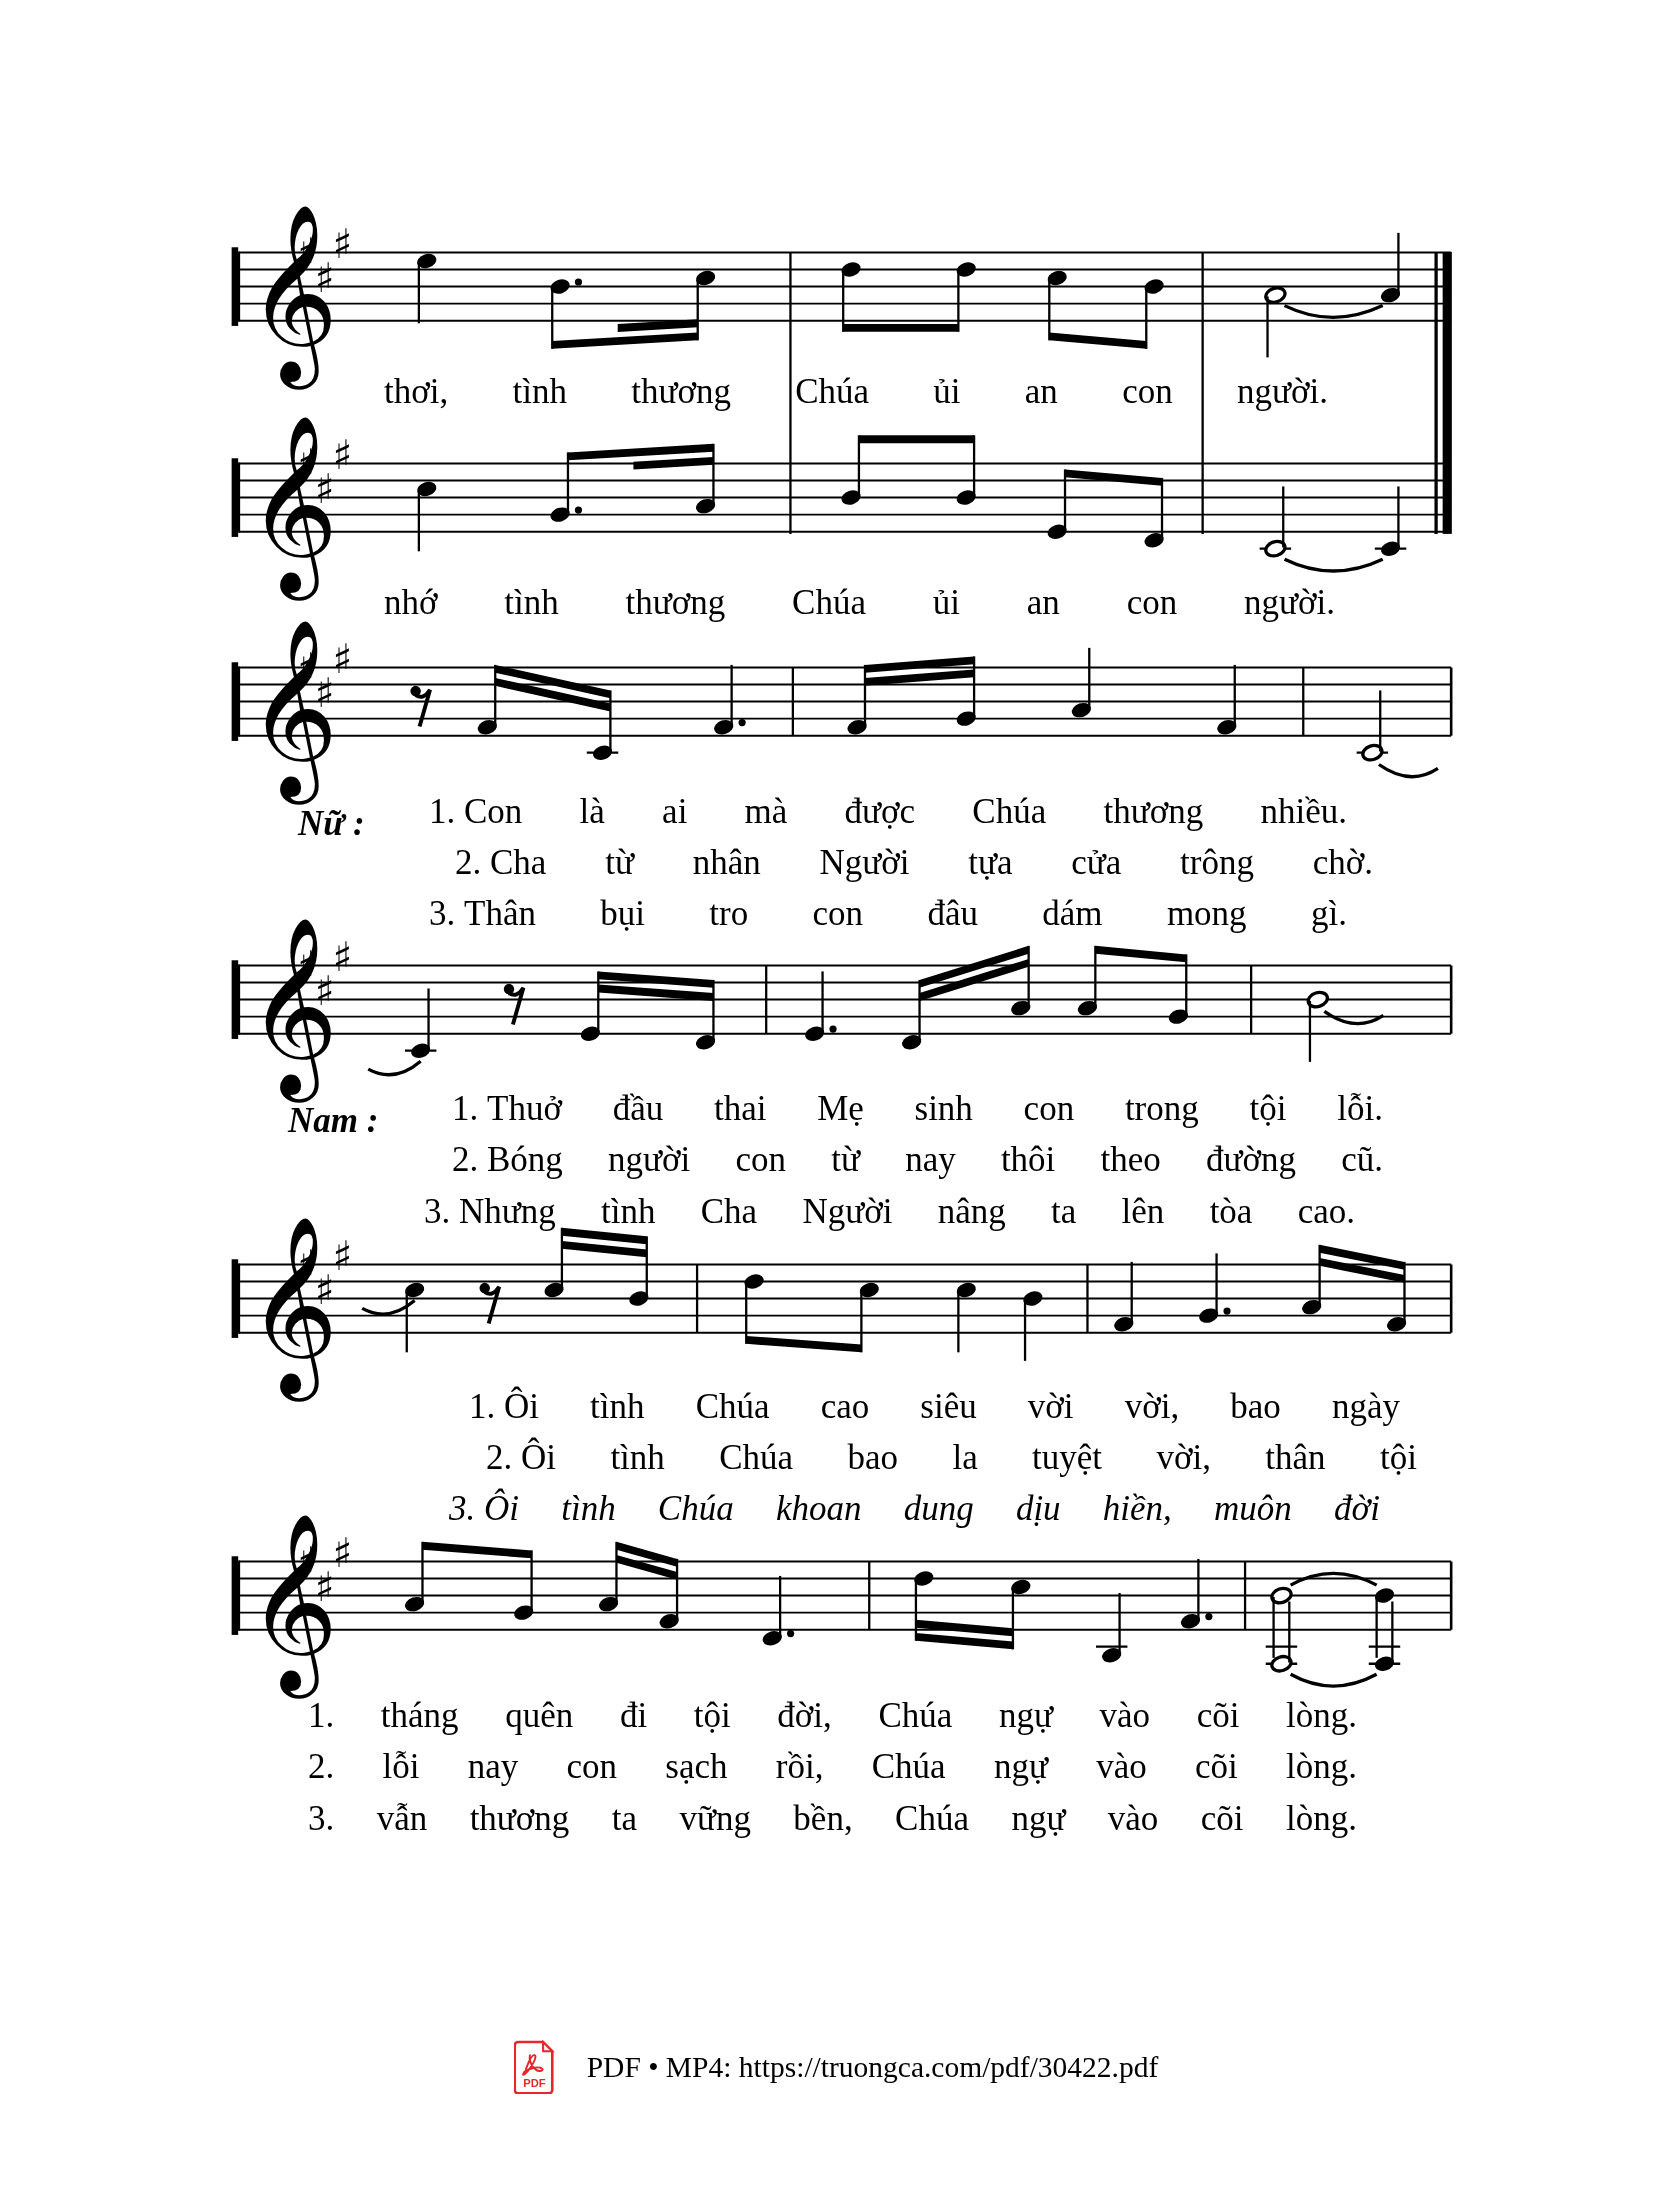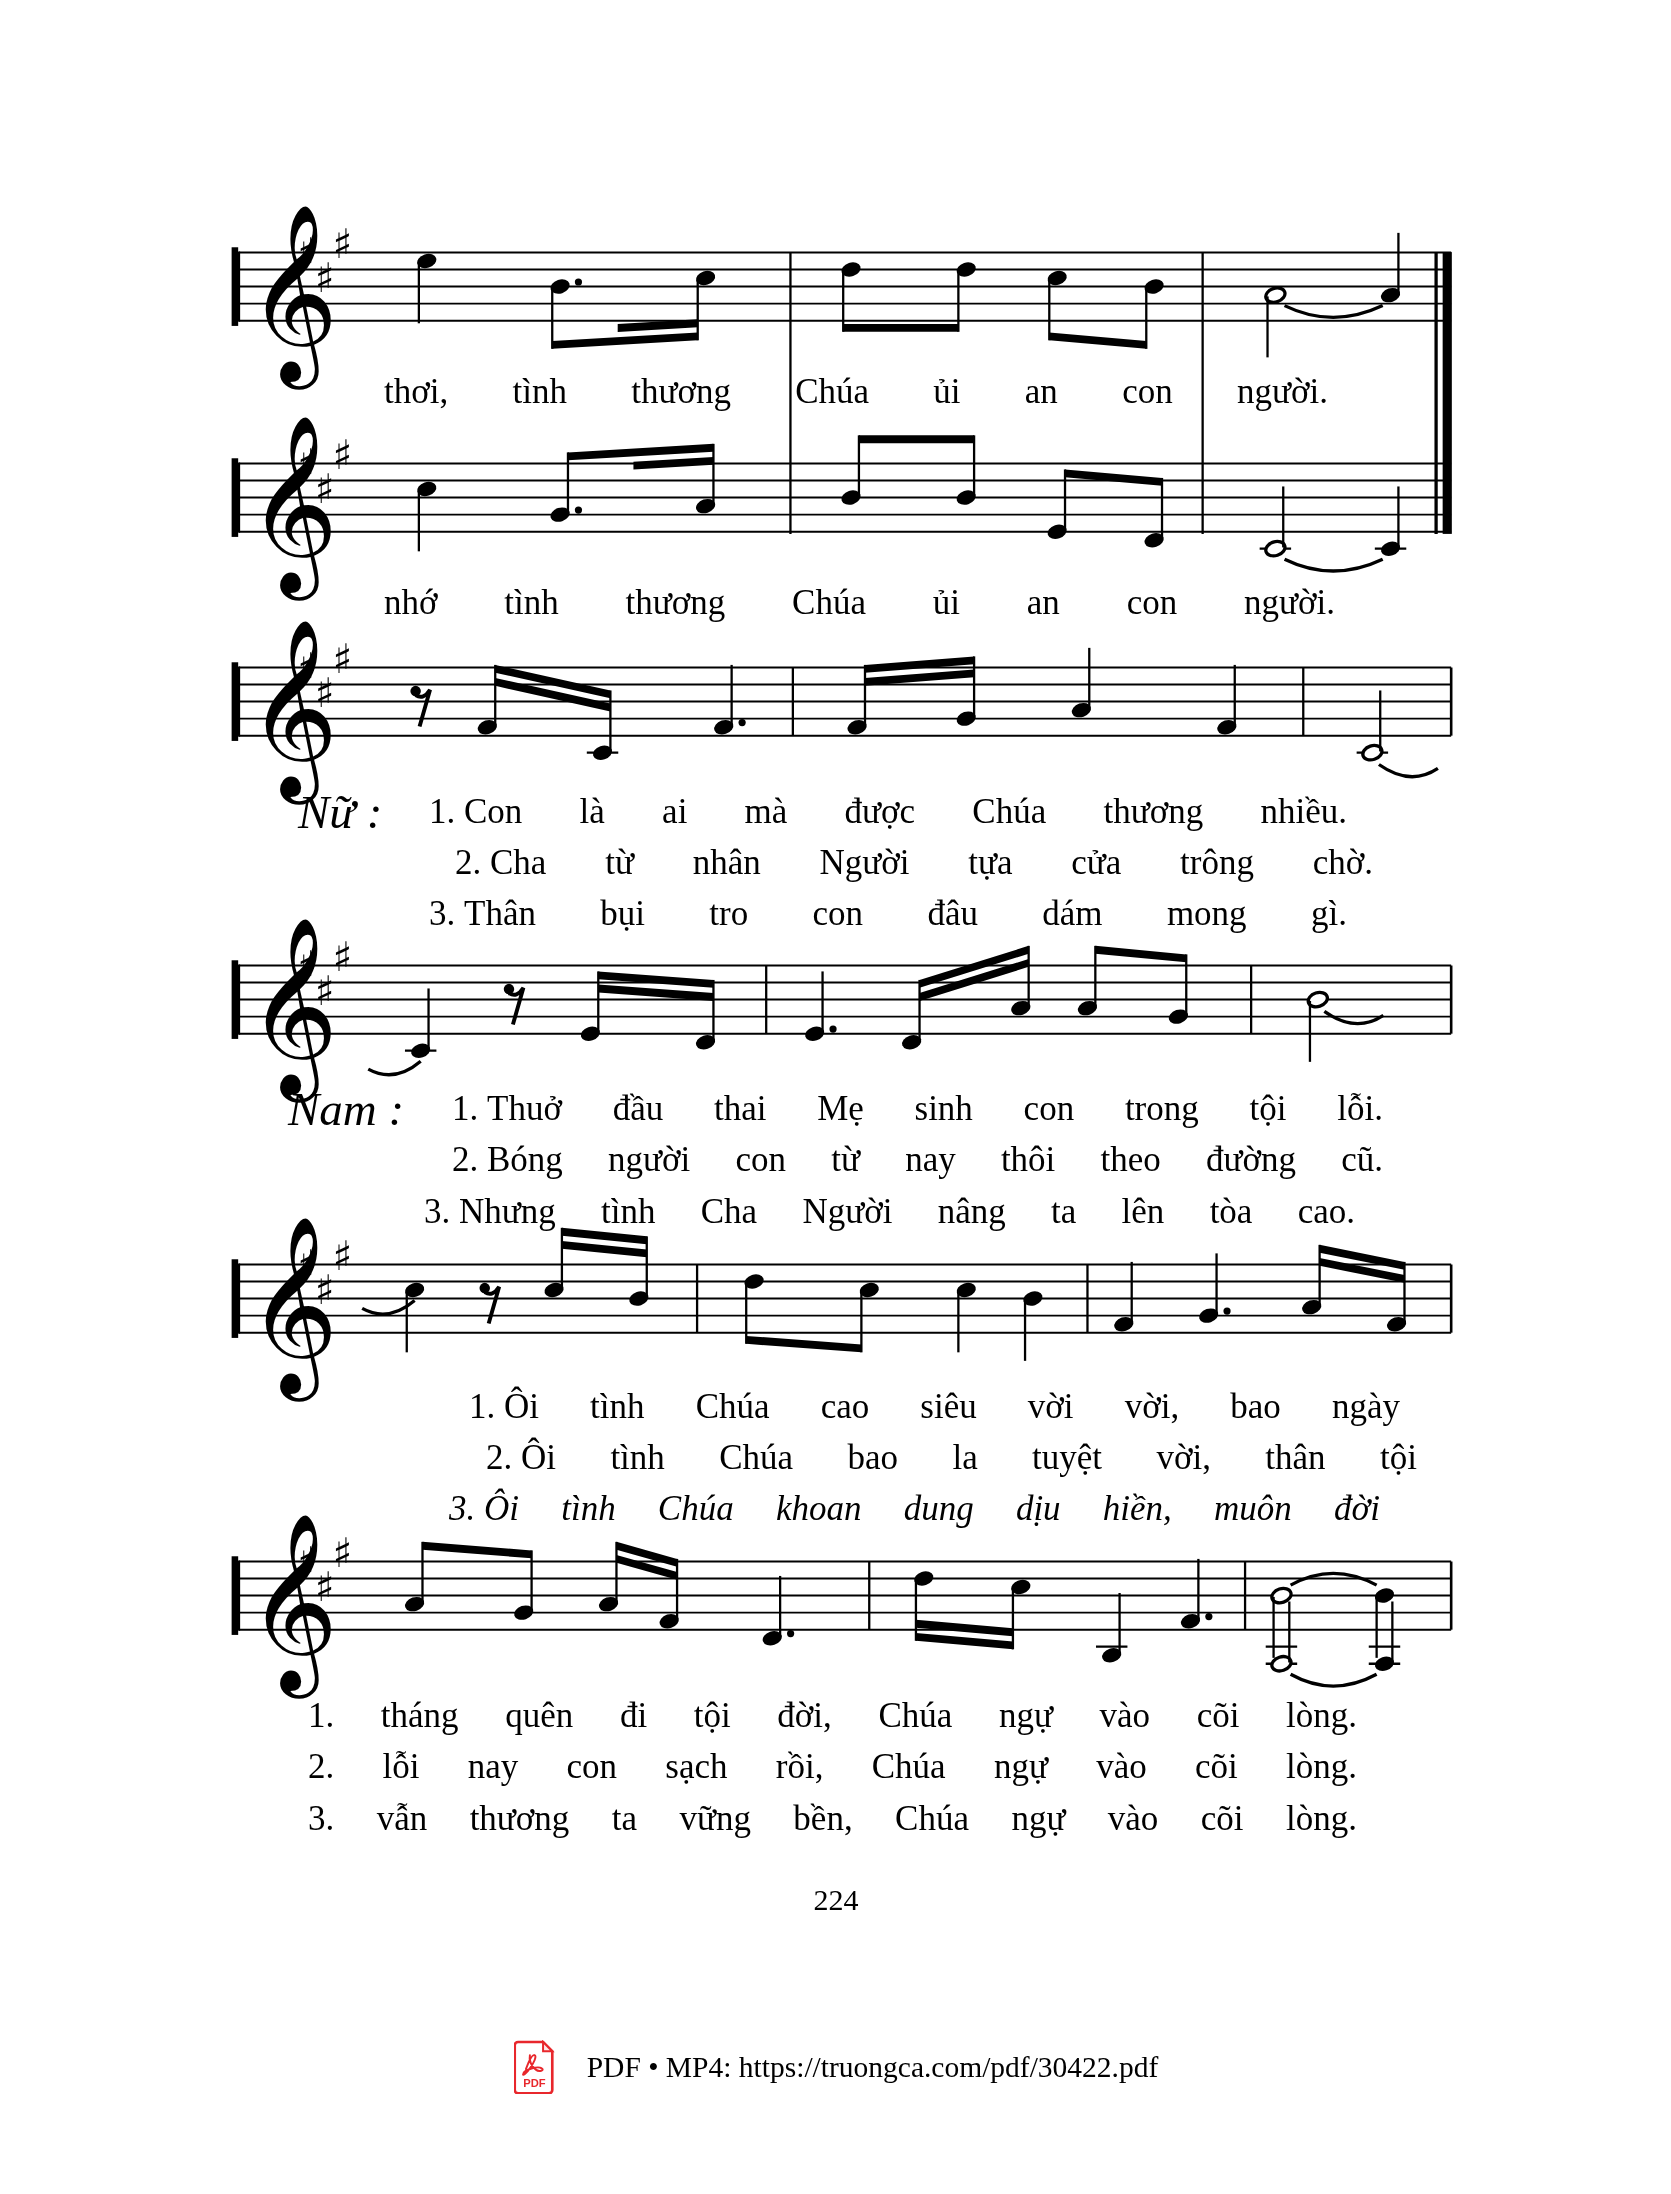--- a/index.html
+++ b/index.html
@@ -14,22 +14,22 @@
   .staff-wrap{position:absolute;left:229px;width:1232px;height:223px;}
   .staff-wrap svg{display:block;}
   .sysbars{position:absolute;left:229px;top:252px;width:1232px;height:282px;z-index:1;}
   .lyric{
     position:absolute;
     display:flex;justify-content:space-between;align-items:center;
     font-size:35px;line-height:42px;white-space:nowrap;z-index:2;
   }
   .lyric .w{display:inline-block;}
   .vlabel{
-    position:absolute;font-size:47px;line-height:42px;
-    font-weight:normal;font-style:italic;z-index:2;white-space:nowrap;
+    position:absolute;font-size:35px;line-height:42px;
+    font-weight:bold;font-style:italic;z-index:2;white-space:nowrap;margin-top:12px;
   }
   .pagenum{
     position:absolute;left:0;top:1883px;width:1672px;
     text-align:center;font-size:30px;
   }
   .footer{
     position:absolute;left:0;top:2040px;width:1672px;
     display:flex;justify-content:center;align-items:center;gap:32px;
   }
   .footer .ftext{font-size:29.5px;}
@@ -475,21 +475,20 @@
         <span class="w">cõi</span>
         <span class="w">lòng.</span>
       </div>
       <div class="sysbars"><svg width="1232" height="282" viewBox="0 0 1880 430">
           <line x1="856.75" y1="0" x2="856.75" y2="430" stroke="#000000" stroke-width="3.5"></line>
           <line x1="1485.75" y1="0" x2="1485.75" y2="430" stroke="#000000" stroke-width="3.5"></line>
           <line x1="1842" y1="0" x2="1842" y2="430" stroke="#000000" stroke-width="5"></line>
           <rect x="1852" y="0" width="14" height="430" fill="#000000"></rect>
         </svg></div>
     </div>
-  <div class="pagenum">224</div>
   <div class="footer">
     <svg width="41" height="54" viewBox="0 0 62 82">
       <path d="M6 3 h38 l14 14 v59 a5 5 0 0 1 -5 5 h-47 a5 5 0 0 1 -5 -5 v-68 a5 5 0 0 1 5 -5 z" fill="#ffffff" stroke="#e8272c" stroke-width="4"></path>
       <path d="M44 3 l14 14 h-14 z" fill="#fde8e8" stroke="#e8272c" stroke-width="3"></path>
       <path d="M18 44 c6 -16 10 -22 13 -21 c4 1 -1 12 -7 20 c-5 7 -12 13 -10 8 c2 -6 22 -12 28 -8 c5 3 -4 6 -9 2 c-6 -4 -11 -14 -9 -22" fill="none" stroke="#e8272c" stroke-width="3" stroke-linecap="round"></path>
       <text x="31" y="72" text-anchor="middle" font-size="17" font-weight="bold" font-family="Liberation Sans, sans-serif" fill="#e8272c">PDF</text>
     </svg>
     <span class="ftext">PDF • MP4: https://truongca.com/pdf/30422.pdf</span>
   </div>
 </div>

